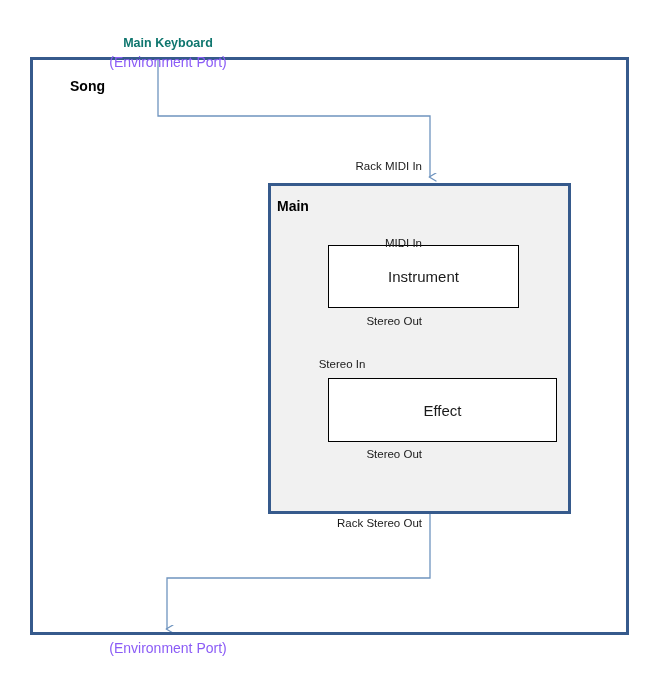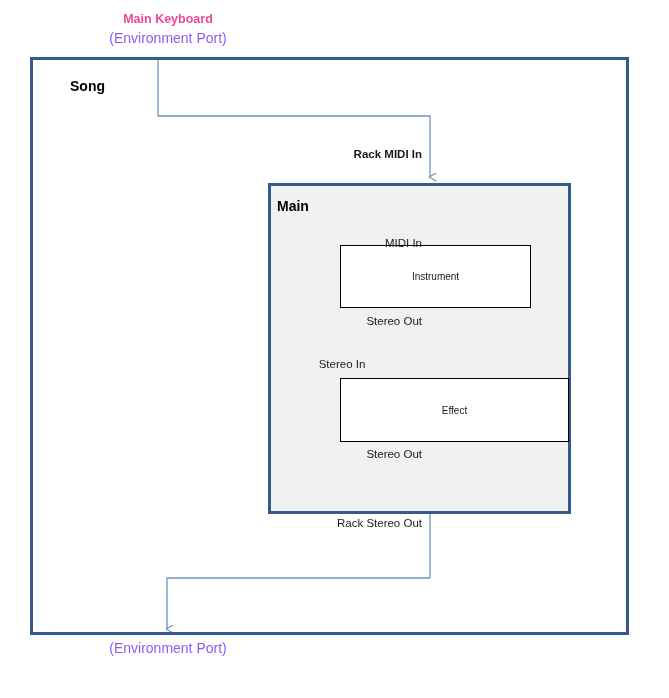--- a/index.html
+++ b/index.html
@@ -55,57 +55,57 @@
 
   
   .device-box {
     position: absolute;
     box-sizing: border-box;
     border: 1.5px solid #000000;
     background: #ffffff;
     display: flex;
     align-items: center;
     justify-content: center;
-    font-size: 10px;
+    font-size: 15px;
     color: #1a1a1a;
-    margin-left: 12px;
   }
   .instrument-box { left: 328px; top: 245px; width: 191px; height: 63px; }
   .effect-box     { left: 328px; top: 378px; width: 229px; height: 64px; }
 
   
   .port-caption {
     position: absolute;
     text-align: center;
     white-space: nowrap;
     line-height: 1.45;
   }
   .port-caption .port-name {
     display: block;
     font-weight: bold;
     font-size: 12.5px;
-    color: #ec4899;
+    color: #0f766e;
+    margin-top: 24px;
   }
   .port-caption .port-sub {
     display: block;
     font-size: 14px;
     color: #8b5cf6;
   }
   .kbd-caption      { left: 88px; top: 10px;  width: 160px; }
   .speakers-caption { left: 88px; top: 638px; width: 160px; }
 
   
   .edge-label {
     position: absolute;
     font-size: 11.5px;
     color: #1a1a1a;
     white-space: nowrap;
     text-align: right;
   }
-  .lbl-rack-midi-in   { left: 310px; top: 148px; width: 112px; font-weight: bold; }
+  .lbl-rack-midi-in   { left: 310px; top: 160px; width: 112px; }
   .lbl-midi-in        { left: 300px; top: 224px; width: 122px; margin-top: 13px; }
   .lbl-stereo-out-1   { left: 290px; top: 315px; width: 132px; }
   .lbl-stereo-in      { left: 276px; top: 358px; width: 132px; text-align: center; }
   .lbl-stereo-out-2   { left: 290px; top: 448px; width: 132px; }
   .lbl-rack-stereo-out{ left: 285px; top: 517px; width: 137px; }
 
   
   #wires {
     position: absolute;
     left: 0;

